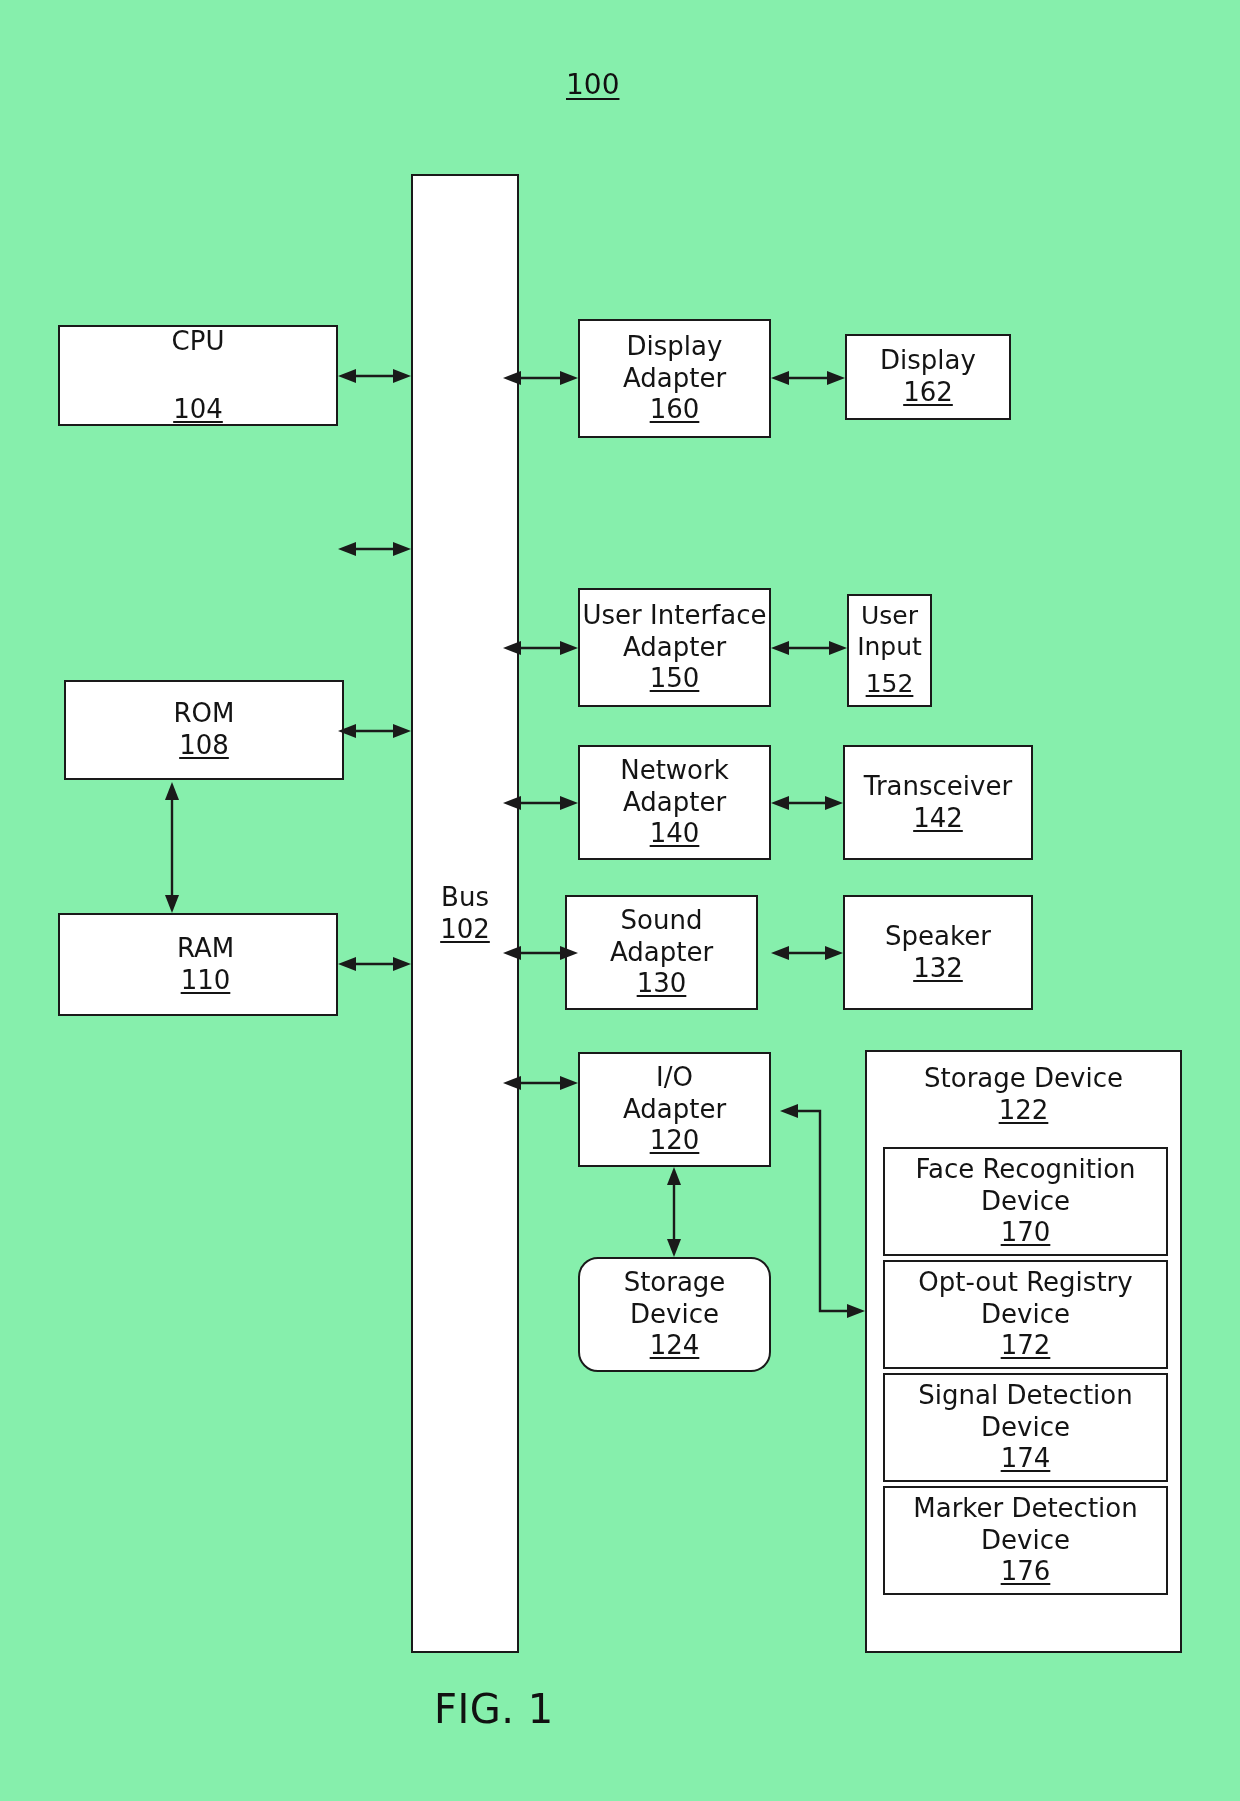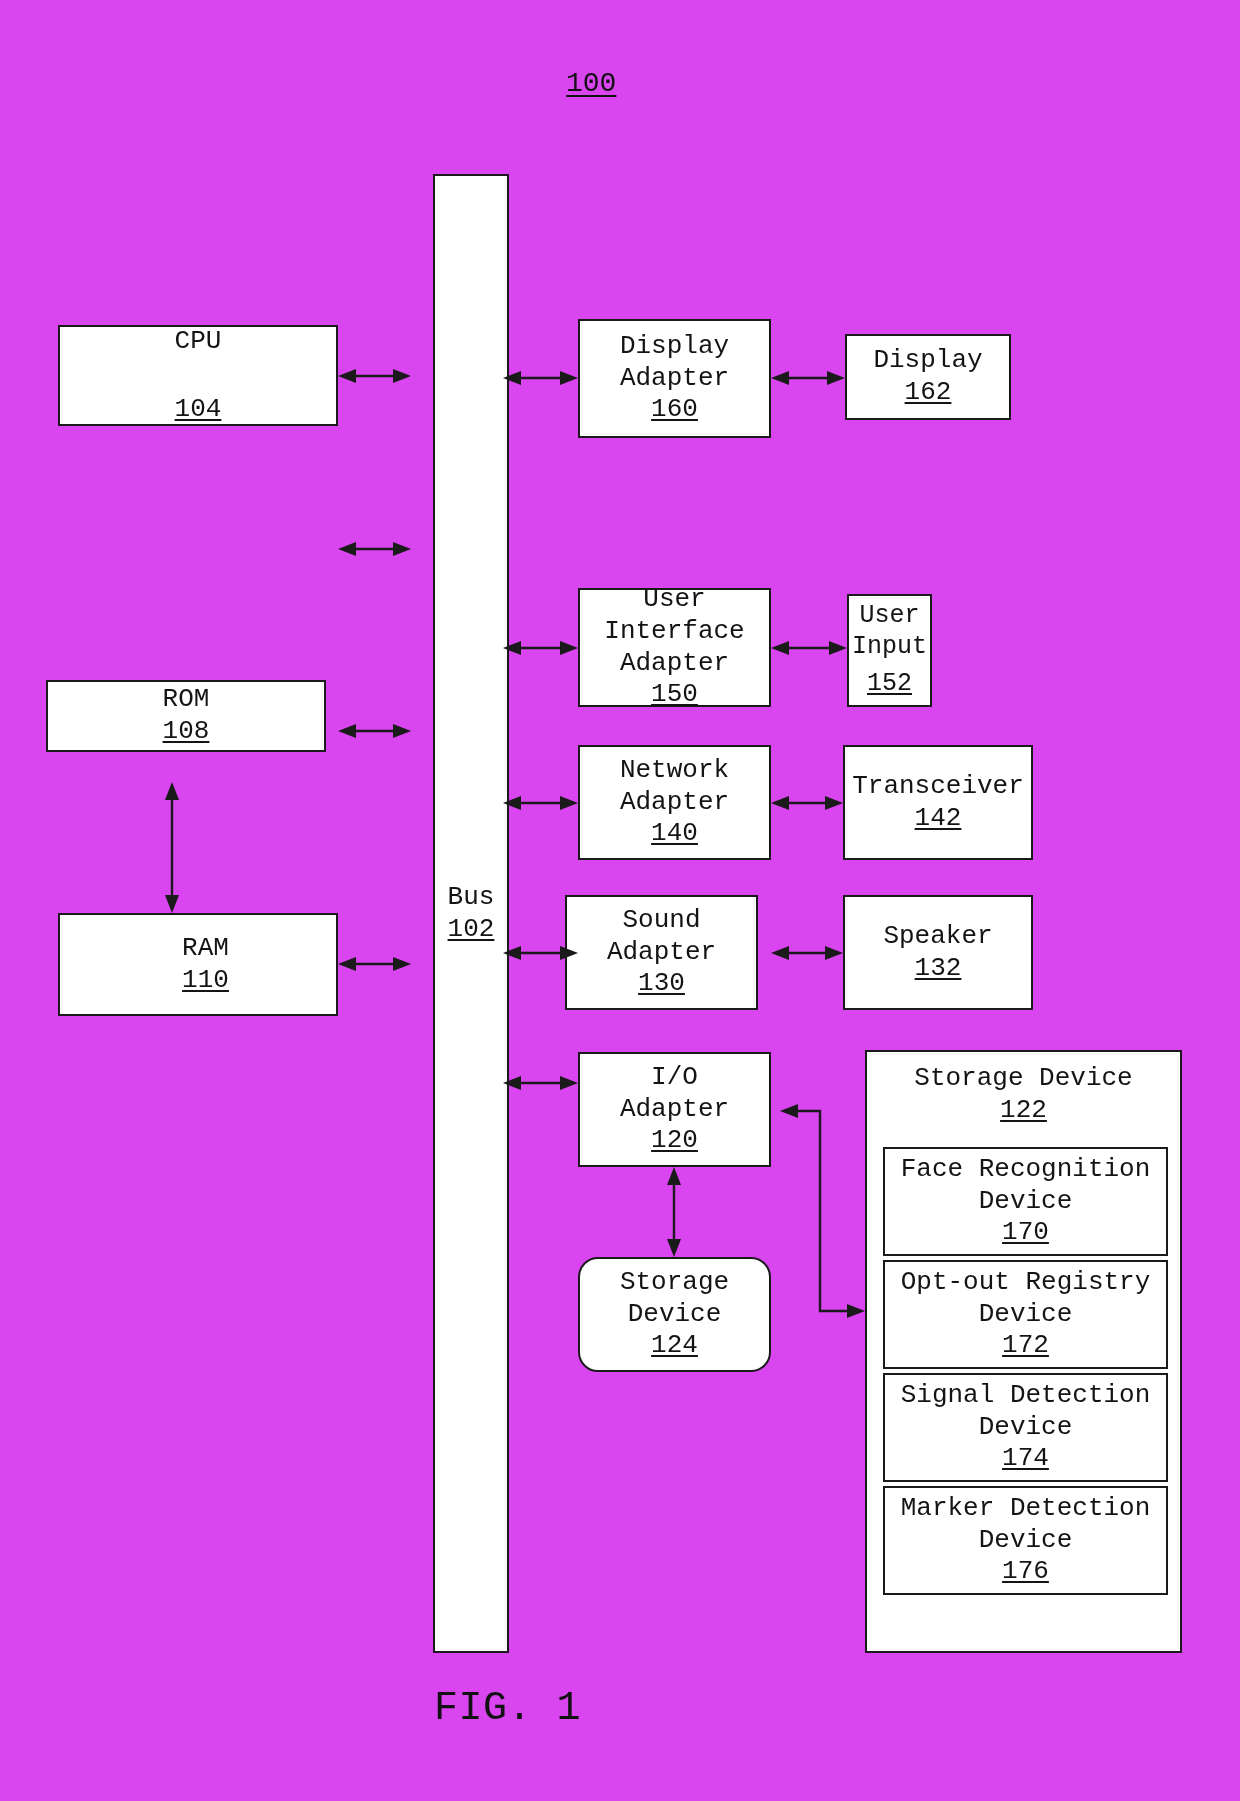--- a/index.html
+++ b/index.html
@@ -8,23 +8,22 @@
     background: #ffffff;
   }
   body {
     font-family: "DejaVu Sans", "Liberation Sans", sans-serif;
     color: #000000;
   }
   #page {
     position: relative;
     width: 1240px;
     height: 1801px;
-    background: #d946ef;
+    background: #86efac;
     overflow: hidden;
-    font-family: Liberation Mono, monospace;
   }
   
   .box {
     position: absolute;
     box-sizing: border-box;
     border: 2px solid #1a1a1a;
     background: #ffffff;
     display: flex;
     flex-direction: column;
     align-items: center;
@@ -102,32 +101,32 @@
     fill: #1a1a1a;
   }
 </style>
 </head>
 <body>
 
 <div id="page">
 
   <div class="fig-num" style="left:566px; top:68px;">100</div>
 
-  <div id="bus-box" style="left:411px; top:174px; width:76px; height:1479px;margin-left:22px;">
+  <div id="bus-box" style="left:411px; top:174px; width:108px; height:1479px;">
     <span class="ttl">Bus</span>
     <span class="ref">102</span>
   </div>
 
   <div class="box" style="left:58px; top:325px; width:280px; height:101px;gap:36px;">
     <span class="ttl">CPU</span>
     <span class="ref">104</span>
   </div>
 
 
-  <div class="box" style="left:46px; top:680px; width:280px; height:72px;">
+  <div class="box" style="left:64px; top:680px; width:280px; height:100px;">
     <span class="ttl">ROM</span>
     <span class="ref">108</span>
   </div>
 
   <div class="box" style="left:58px; top:913px; width:280px; height:103px;padding-left:15px;">
     <span class="ttl">RAM</span>
     <span class="ref">110</span>
   </div>
 
   <div class="box" style="left:578px; top:319px; width:193px; height:119px;">

